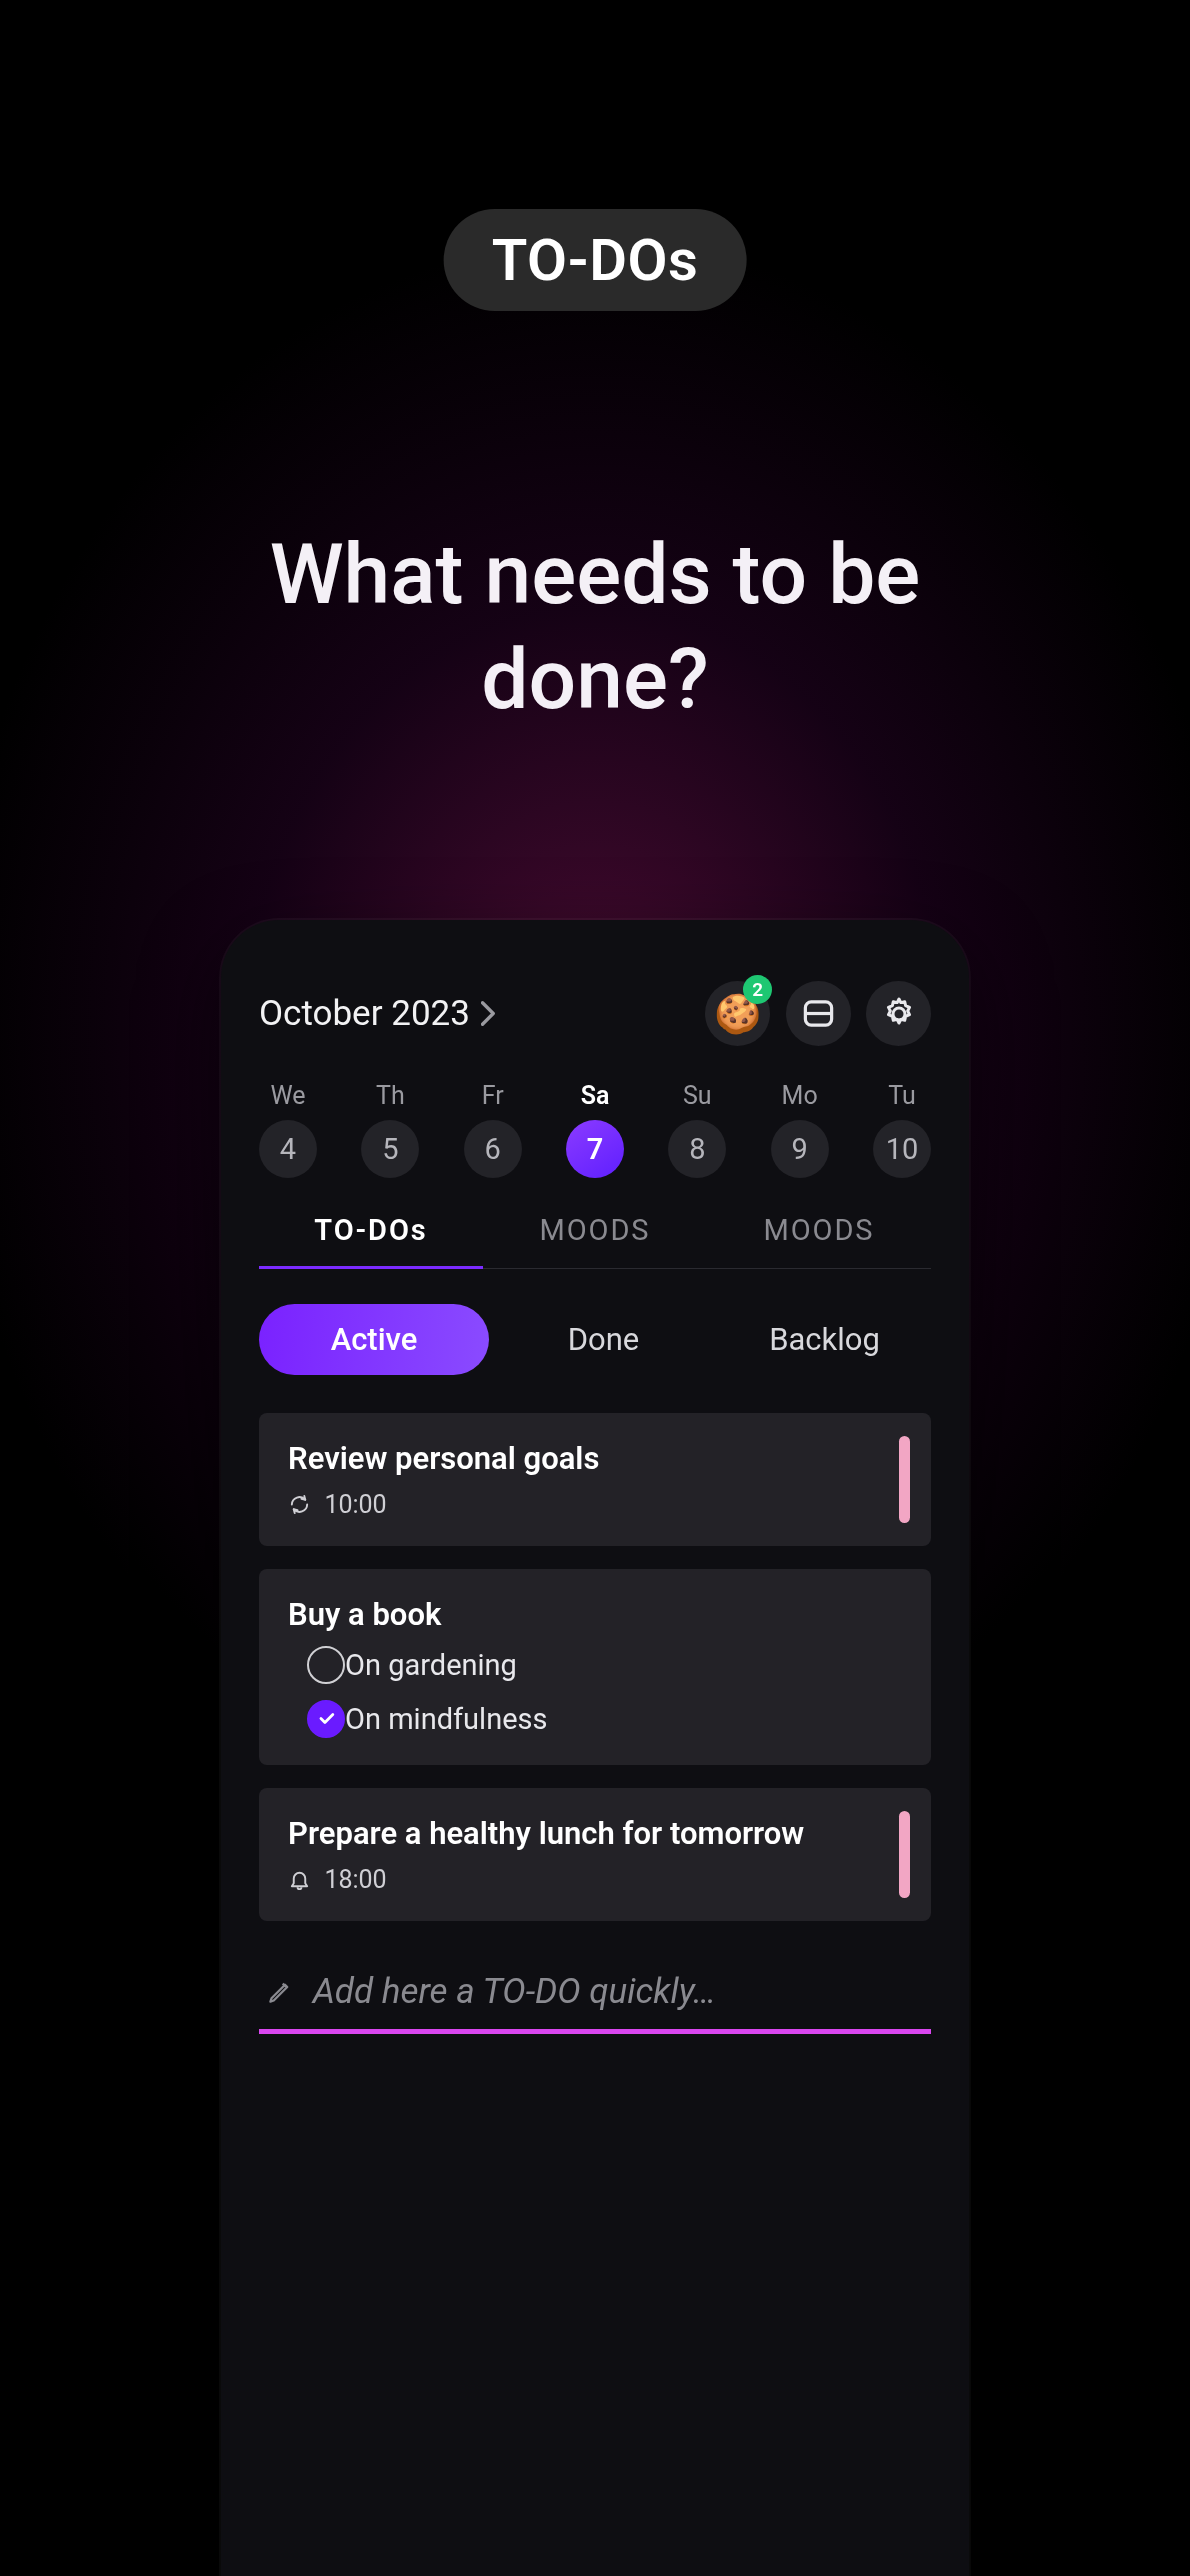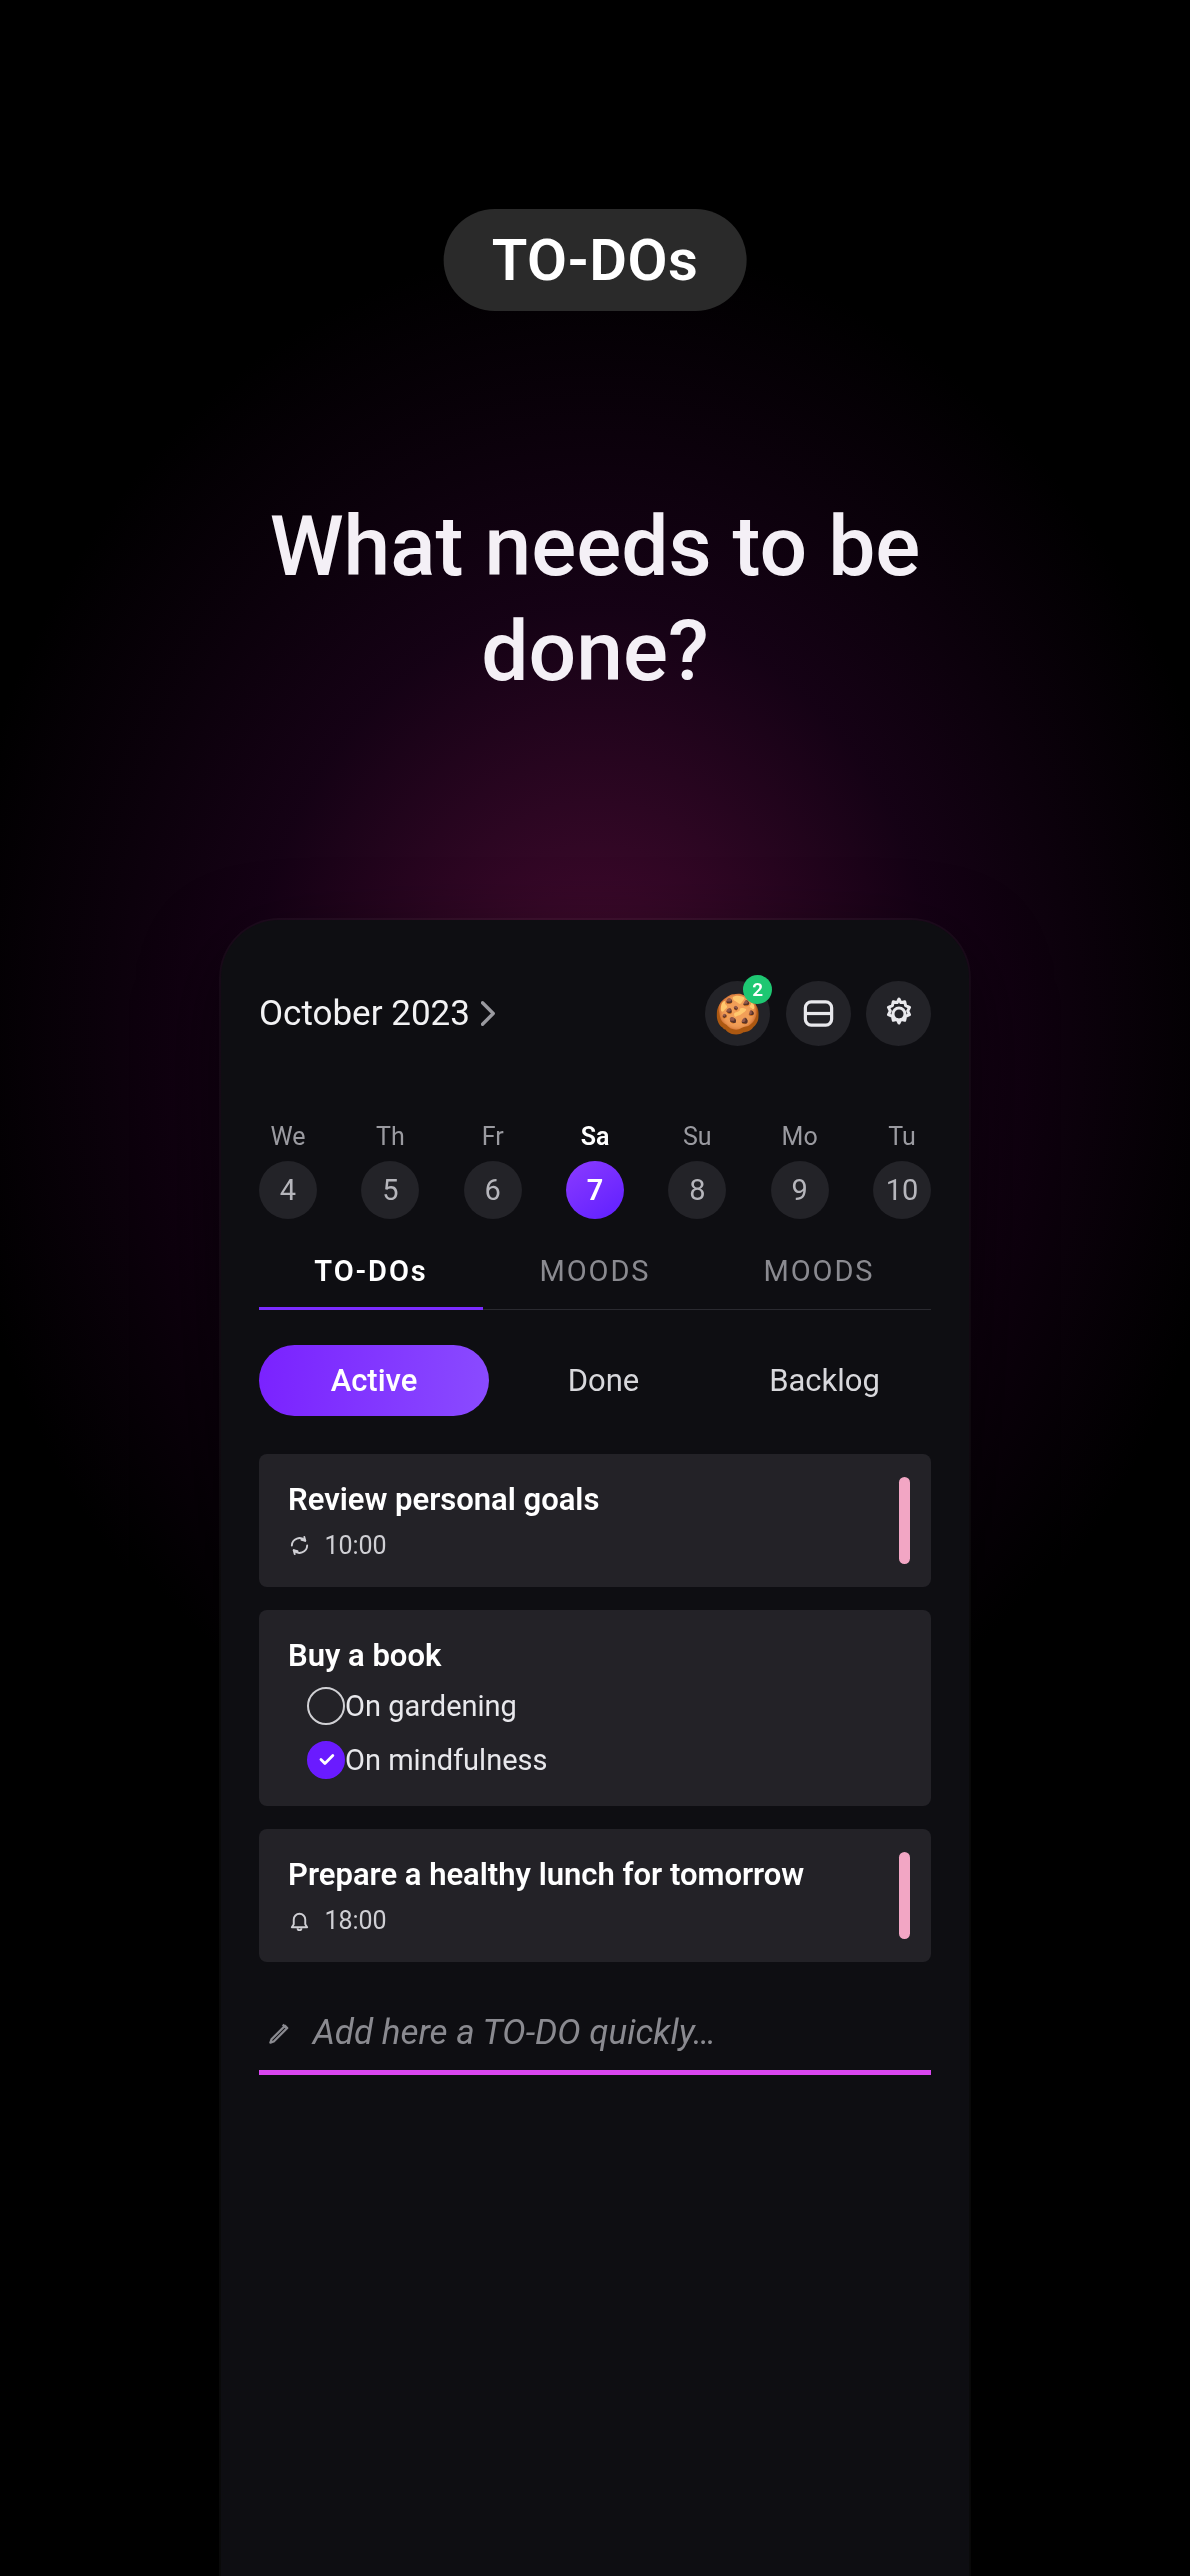--- a/index.html
+++ b/index.html
@@ -28,21 +28,21 @@
     transform: translateX(-50%);
     background: #2a2a2a;
     border-radius: 58px;
     padding: 17px 48px;
     font-size: 58px;
     font-weight: 600;
     letter-spacing: 0.5px;
   }
   .headline {
     position: absolute;
-    top: 494px;
+    top: 522px;
     left: 50%;
     transform: translateX(-50%);
     width: 863px;
     text-align: center;
     font-size: 84px;
     font-weight: 500;
     line-height: 1.25;
     color: #f4f0f6;
   }
   .device {
@@ -114,21 +114,20 @@
   .day-col {
     display: flex;
     flex-direction: column;
     align-items: center;
     gap: 9.6px;
     cursor: pointer;
   }
   .day-abbr {
     font-size: 25px;
     color: #9a9aa0;
-    margin-top: 41px;
   }
   .day-num {
     width: 58px;
     height: 58px;
     border-radius: 50%;
     background: #232328;
     display: flex;
     align-items: center;
     justify-content: center;
     font-size: 29px;

